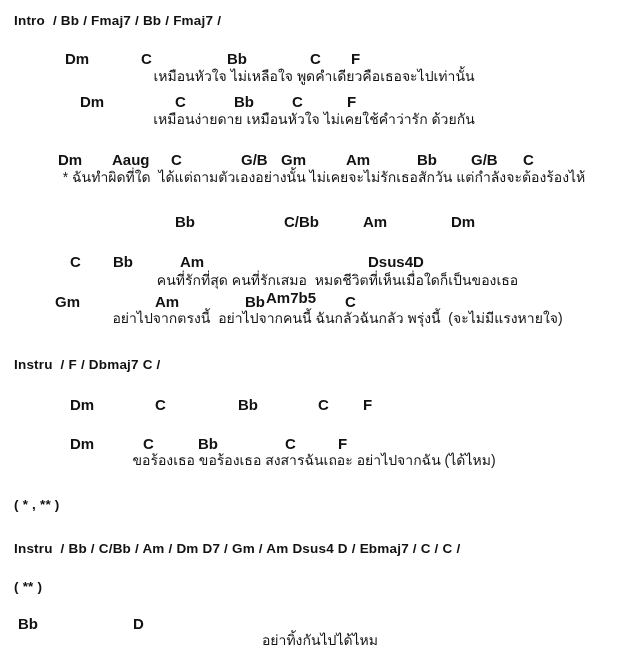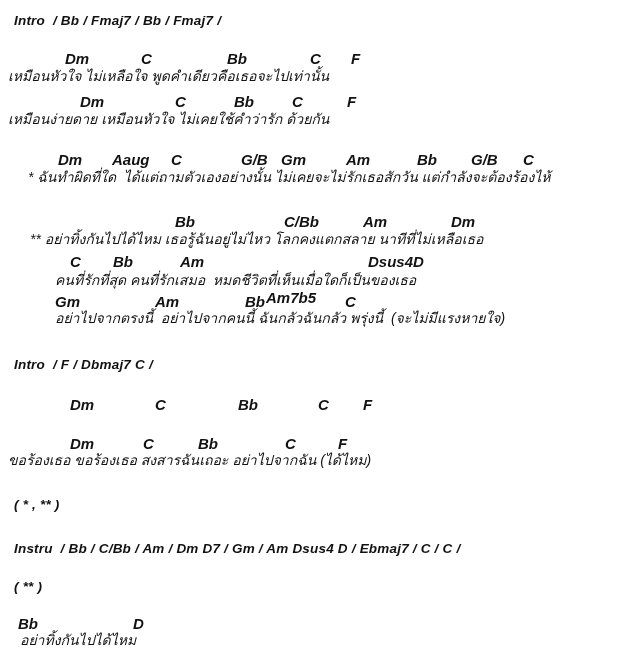--- a/index.html
+++ b/index.html
@@ -8,21 +8,20 @@
     background: #ffffff;
   }
   .sheet {
     position: relative;
     width: 620px;
     height: 670px;
     background: #ffffff;
     overflow: hidden;
     font-family: "Liberation Sans", "DejaVu Sans", sans-serif;
     color: #121212;
-    font-style: italic;
   }
   .line {
     position: absolute;
     left: 8px;
     right: 0;
     white-space: pre;
   }
   .line.header {
     font-weight: bold;
     font-size: 13.5px;
@@ -35,40 +34,40 @@
   .chord {
     position: absolute;
     top: 0;
     font-weight: bold;
     font-size: 15px;
     white-space: pre;
   }
   .line.lyric {
     font-size: 14px;
     line-height: 18px;
+    text-align: center;
   }
 </style>
 </head>
 <body>
 
 <div class="sheet" style="color: rgb(18, 18, 18); background: rgb(255, 255, 255);">
     <div class="line header" style="top: 13px; padding-left: 6px;">Intro  / Bb / Fmaj7 / Bb / Fmaj7 /</div>
     <div class="line chords" style="top: 50px;"><span class="chord" style="left: 57px;">Dm</span><span class="chord" style="left: 133px;">C</span><span class="chord" style="left: 219px;">Bb</span><span class="chord" style="left: 302px;">C</span><span class="chord" style="left: 343px;">F</span></div>
     <div class="line lyric" style="top: 67px;">เหมือนหัวใจ ไม่เหลือใจ พูดคำเดียวคือเธอจะไปเท่านั้น</div>
     <div class="line chords" style="top: 93px;"><span class="chord" style="left: 72px;">Dm</span><span class="chord" style="left: 167px;">C</span><span class="chord" style="left: 226px;">Bb</span><span class="chord" style="left: 284px;">C</span><span class="chord" style="left: 339px;">F</span></div>
     <div class="line lyric" style="top: 110px;">เหมือนง่ายดาย เหมือนหัวใจ ไม่เคยใช้คำว่ารัก ด้วยกัน</div>
     <div class="line chords" style="top: 151px;"><span class="chord" style="left: 50px;">Dm</span><span class="chord" style="left: 104px;">Aaug</span><span class="chord" style="left: 163px;">C</span><span class="chord" style="left: 233px;">G/B</span><span class="chord" style="left: 273px;">Gm</span><span class="chord" style="left: 338px;">Am</span><span class="chord" style="left: 409px;">Bb</span><span class="chord" style="left: 463px;">G/B</span><span class="chord" style="left: 515px;">C</span></div>
     <div class="line lyric" style="top: 168px; padding-left: 20px;">* ฉันทำผิดที่ใด  ได้แต่ถามตัวเองอย่างนั้น ไม่เคยจะไม่รักเธอสักวัน แต่กำลังจะต้องร้องไห้</div>
     <div class="line chords" style="top: 213px;"><span class="chord" style="left: 167px;">Bb</span><span class="chord" style="left: 276px;">C/Bb</span><span class="chord" style="left: 355px;">Am</span><span class="chord" style="left: 443px;">Dm</span></div>
-    <div class="line lyric" style="top: 230px; padding-left: 22px;">** อย่าทิ้งกันไปได้ไหม เธอรู้ฉันอยู่ไม่ไหว โลกคงแตกสลาย นาทีที่ไม่เหลือเธอ</div>
     <div class="line chords" style="top: 253px;"><span class="chord" style="left: 62px;">C</span><span class="chord" style="left: 105px;">Bb</span><span class="chord" style="left: 172px;">Am</span><span class="chord" style="left: 258px; margin-top: 36px;">Am7b5</span><span class="chord" style="left: 360px;">Dsus4</span><span class="chord" style="left: 405px;">D</span></div>
     <div class="line lyric" style="top: 271px; padding-left: 47px;">คนที่รักที่สุด คนที่รักเสมอ  หมดชีวิตที่เห็นเมื่อใดก็เป็นของเธอ</div>
     <div class="line chords" style="top: 293px;"><span class="chord" style="left: 47px;">Gm</span><span class="chord" style="left: 147px;">Am</span><span class="chord" style="left: 237px;">Bb</span><span class="chord" style="left: 337px;">C</span></div>
     <div class="line lyric" style="top: 309px; padding-left: 47px;">อย่าไปจากตรงนี้  อย่าไปจากคนนี้ ฉันกลัวฉันกลัว พรุ่งนี้  (จะไม่มีแรงหายใจ)</div>
-    <div class="line header" style="top: 357px; padding-left: 6px;">Intro  / F / Dbmaj7 C /</div>
+    <div class="line header" style="top: 357px; padding-left: 6px;">Instru  / F / Dbmaj7 C /</div>
     <div class="line chords" style="top: 396px;"><span class="chord" style="left: 62px;">Dm</span><span class="chord" style="left: 147px;">C</span><span class="chord" style="left: 230px;">Bb</span><span class="chord" style="left: 310px;">C</span><span class="chord" style="left: 355px;">F</span></div>
     <div class="line chords" style="top: 435px;"><span class="chord" style="left: 62px;">Dm</span><span class="chord" style="left: 135px;">C</span><span class="chord" style="left: 190px;">Bb</span><span class="chord" style="left: 277px;">C</span><span class="chord" style="left: 330px;">F</span></div>
     <div class="line lyric" style="top: 451px;">ขอร้องเธอ ขอร้องเธอ สงสารฉันเถอะ อย่าไปจากฉัน (ได้ไหม)</div>
     <div class="line header" style="top: 497px; padding-left: 6px;">( * , ** )</div>
     <div class="line header" style="top: 541px; padding-left: 6px;">Instru  / Bb / C/Bb / Am / Dm D7 / Gm / Am Dsus4 D / Ebmaj7 / C / C /</div>
     <div class="line header" style="top: 579px; padding-left: 6px;">( ** )</div>
     <div class="line chords" style="top: 615px;"><span class="chord" style="left: 10px;">Bb</span><span class="chord" style="left: 125px;">D</span></div>
     <div class="line lyric" style="top: 631px; padding-left: 12px;">อย่าทิ้งกันไปได้ไหม</div>
   </div>
 

